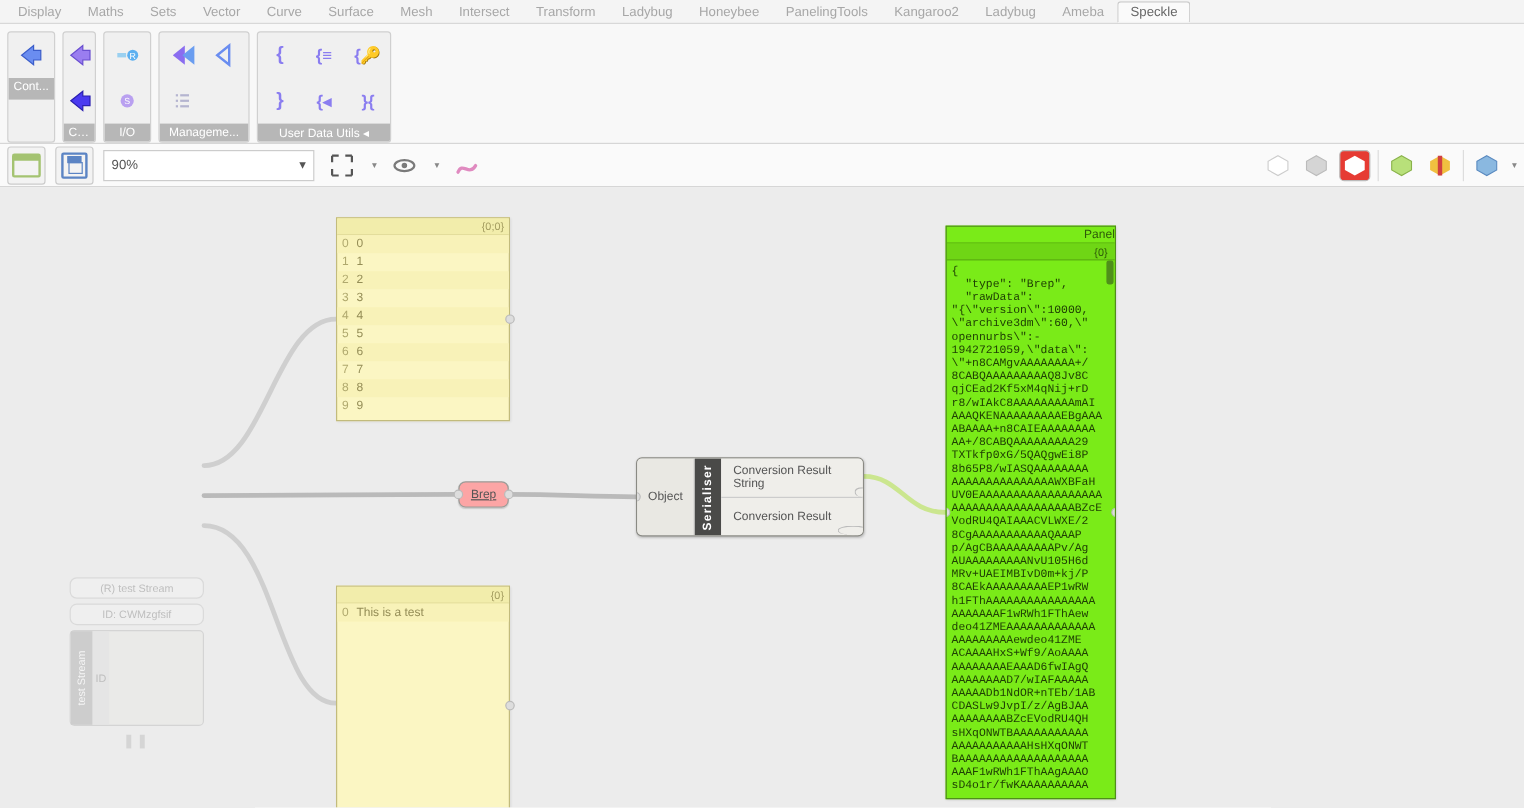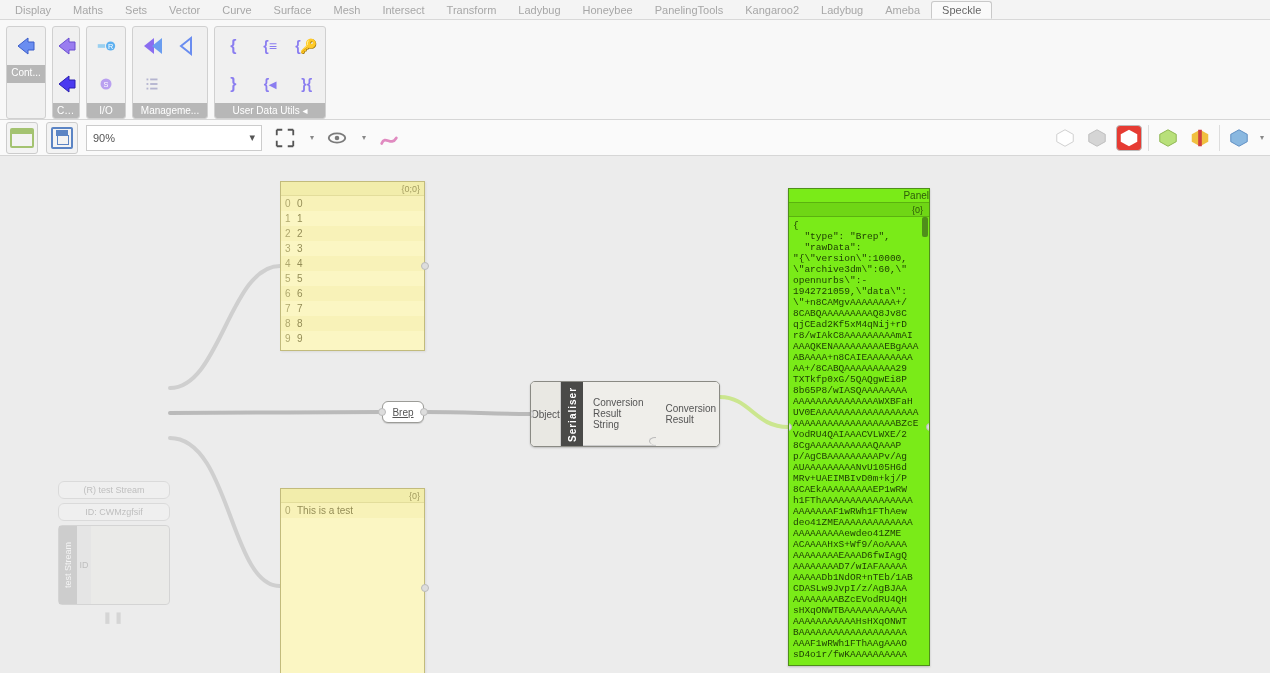--- a/index.html
+++ b/index.html
@@ -140,39 +140,39 @@
   .ypanel .row:nth-child(even){background:#f8f2b8;}
   .ypanel .row span.idx{width:12px;color:#b0a96e;}
   .ypanel.p1{left:280px;top:25px;width:145px;height:170px;}
   .ypanel.p2{left:280px;top:332px;width:145px;height:200px;}
   .ypanel .dot{position:absolute;width:8px;height:8px;border-radius:50%;background:#ddd;border:1px solid #bbb;}
   .ypanel .dotR{right:-5px;top:50%;transform:translateY(-50%);}
   
   .brep{
     position:absolute;left:382px;top:245px;
     width:42px;height:22px;
-    background:#ffffff;border:1px solid #9c9c98;border-radius:6px;
+    background:#fca5a5;border:1px solid #9c9c98;border-radius:6px;
     display:flex;align-items:center;justify-content:center;font-size:10px;color:#555;
     box-shadow:0 1px 1px rgba(0,0,0,0.15);
     text-decoration:underline;
   }
   .brep .dot{position:absolute;width:8px;height:8px;border-radius:50%;background:#ddd;border:1px solid #bbb;}
   .brep .dotL{left:-5px;top:50%;transform:translateY(-50%);}
   .brep .dotR{right:-5px;top:50%;transform:translateY(-50%);}
   
   .snode{
     position:absolute;left:530px;top:225px;width:190px;height:66px;
     border:1px solid #8a8a84;border-radius:5px;
     display:flex;overflow:hidden;
     box-shadow:0 1px 2px rgba(0,0,0,0.2);
     background:#efeeea;
   }
   .snode .in{width:48px;background:#e9e8e3;display:flex;align-items:center;justify-content:center;color:#555;font-size:10px;position:relative;border-right:1px solid #ccc;}
   .snode .mid{width:22px;background:#4a4a48;color:#fff;writing-mode:vertical-rl;transform:rotate(180deg);display:flex;align-items:center;justify-content:center;font-size:10px;letter-spacing:1px;font-weight:bold;}
-  .snode .outs{flex:1;display:flex;flex-direction:row;}
+  .snode .outs{flex:1;display:flex;flex-direction:column;}
   .snode .outs div{flex:1;display:flex;align-items:center;padding-left:10px;color:#555;font-size:10px;border-bottom:1px solid #ccc;position:relative;background:#efeeea;}
   .snode .outs div:last-child{border-bottom:none;}
   .snode .dot{position:absolute;width:8px;height:8px;border-radius:50%;background:#ddd;border:1px solid #bbb;}
   .snode .in .dot{left:-5px;top:50%;transform:translateY(-50%);}
   .snode .outs div .dot{right:-5px;top:50%;transform:translateY(-50%);}
   
   .gpanel{
     position:absolute;left:788px;top:32px;width:142px;height:478px;
     border:1px solid #4f8f1a;background:#7aeb18;
     box-shadow:0 1px 2px rgba(0,0,0,0.2);

